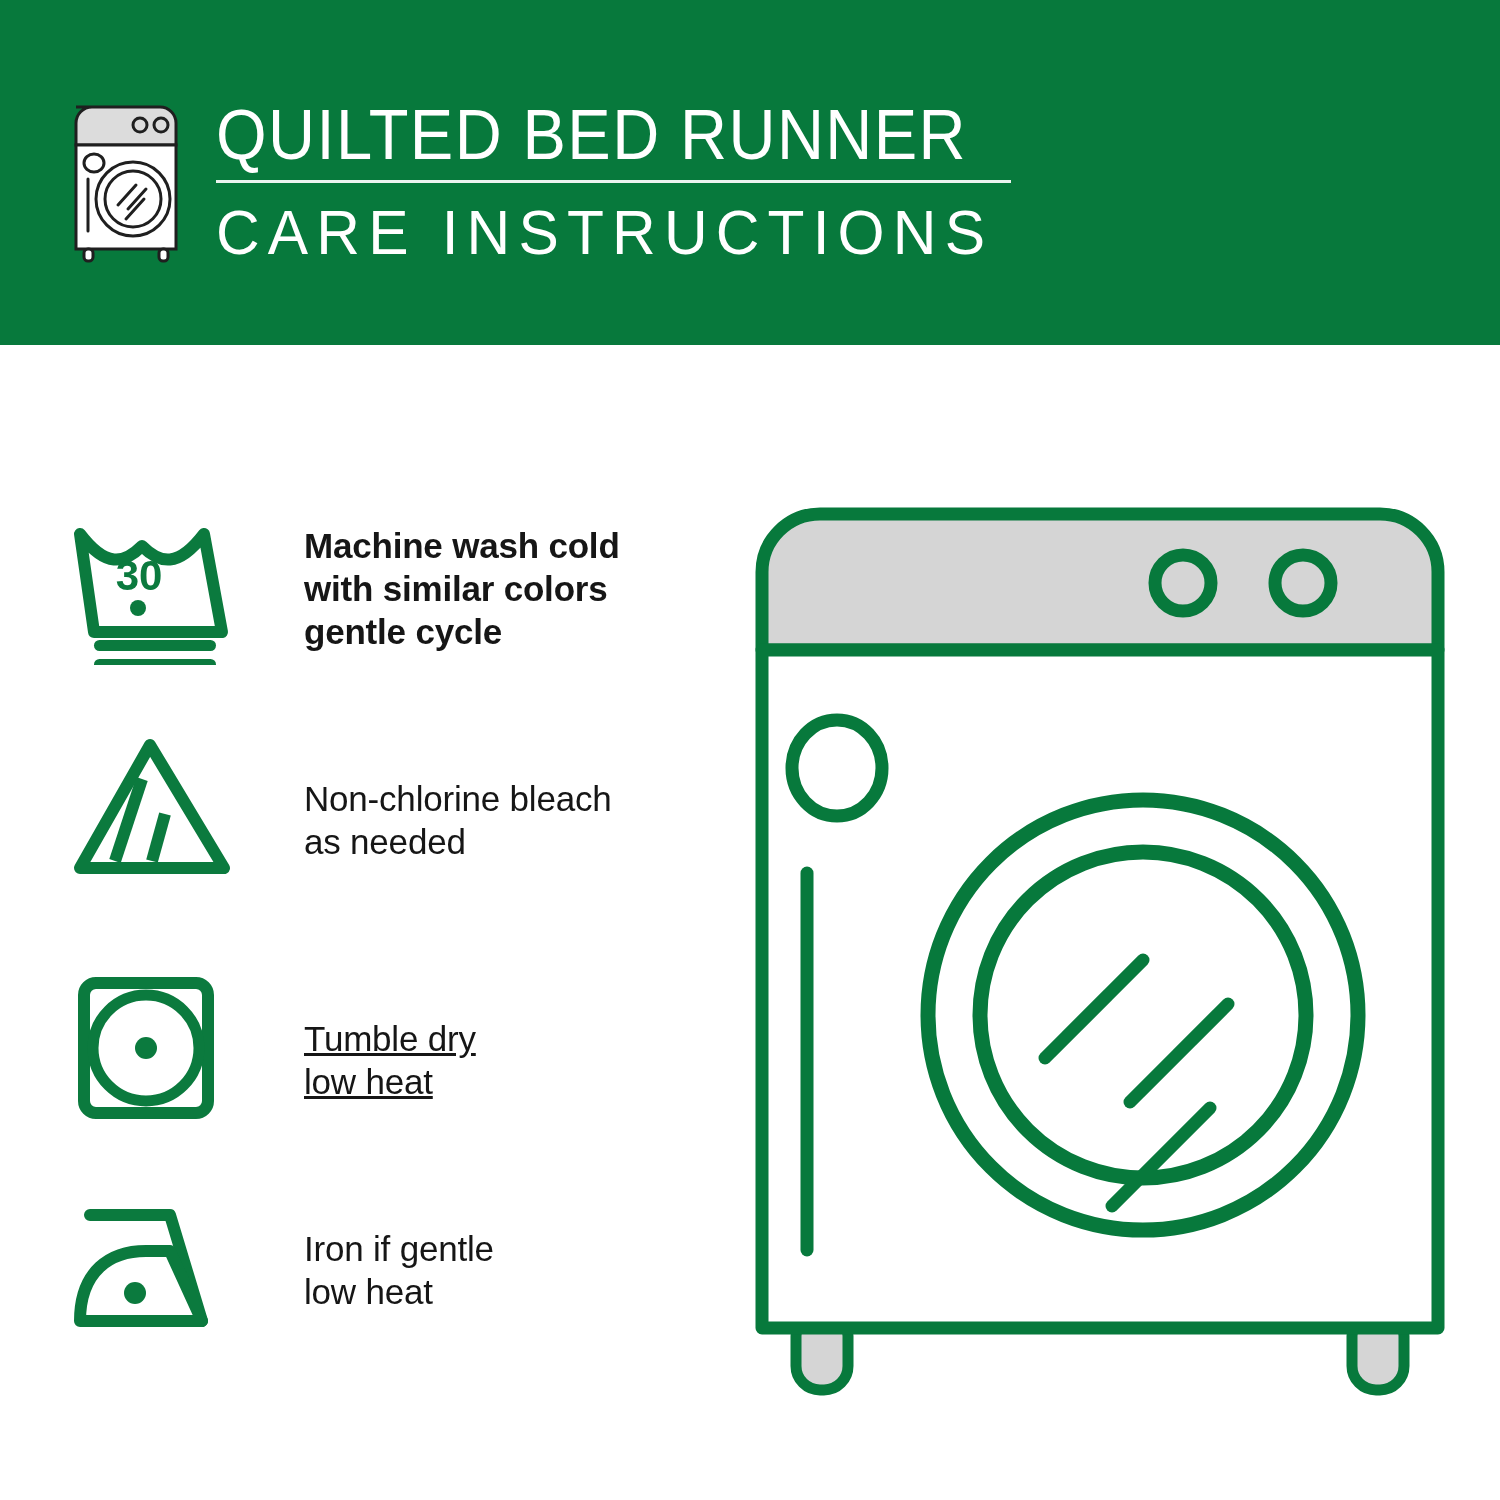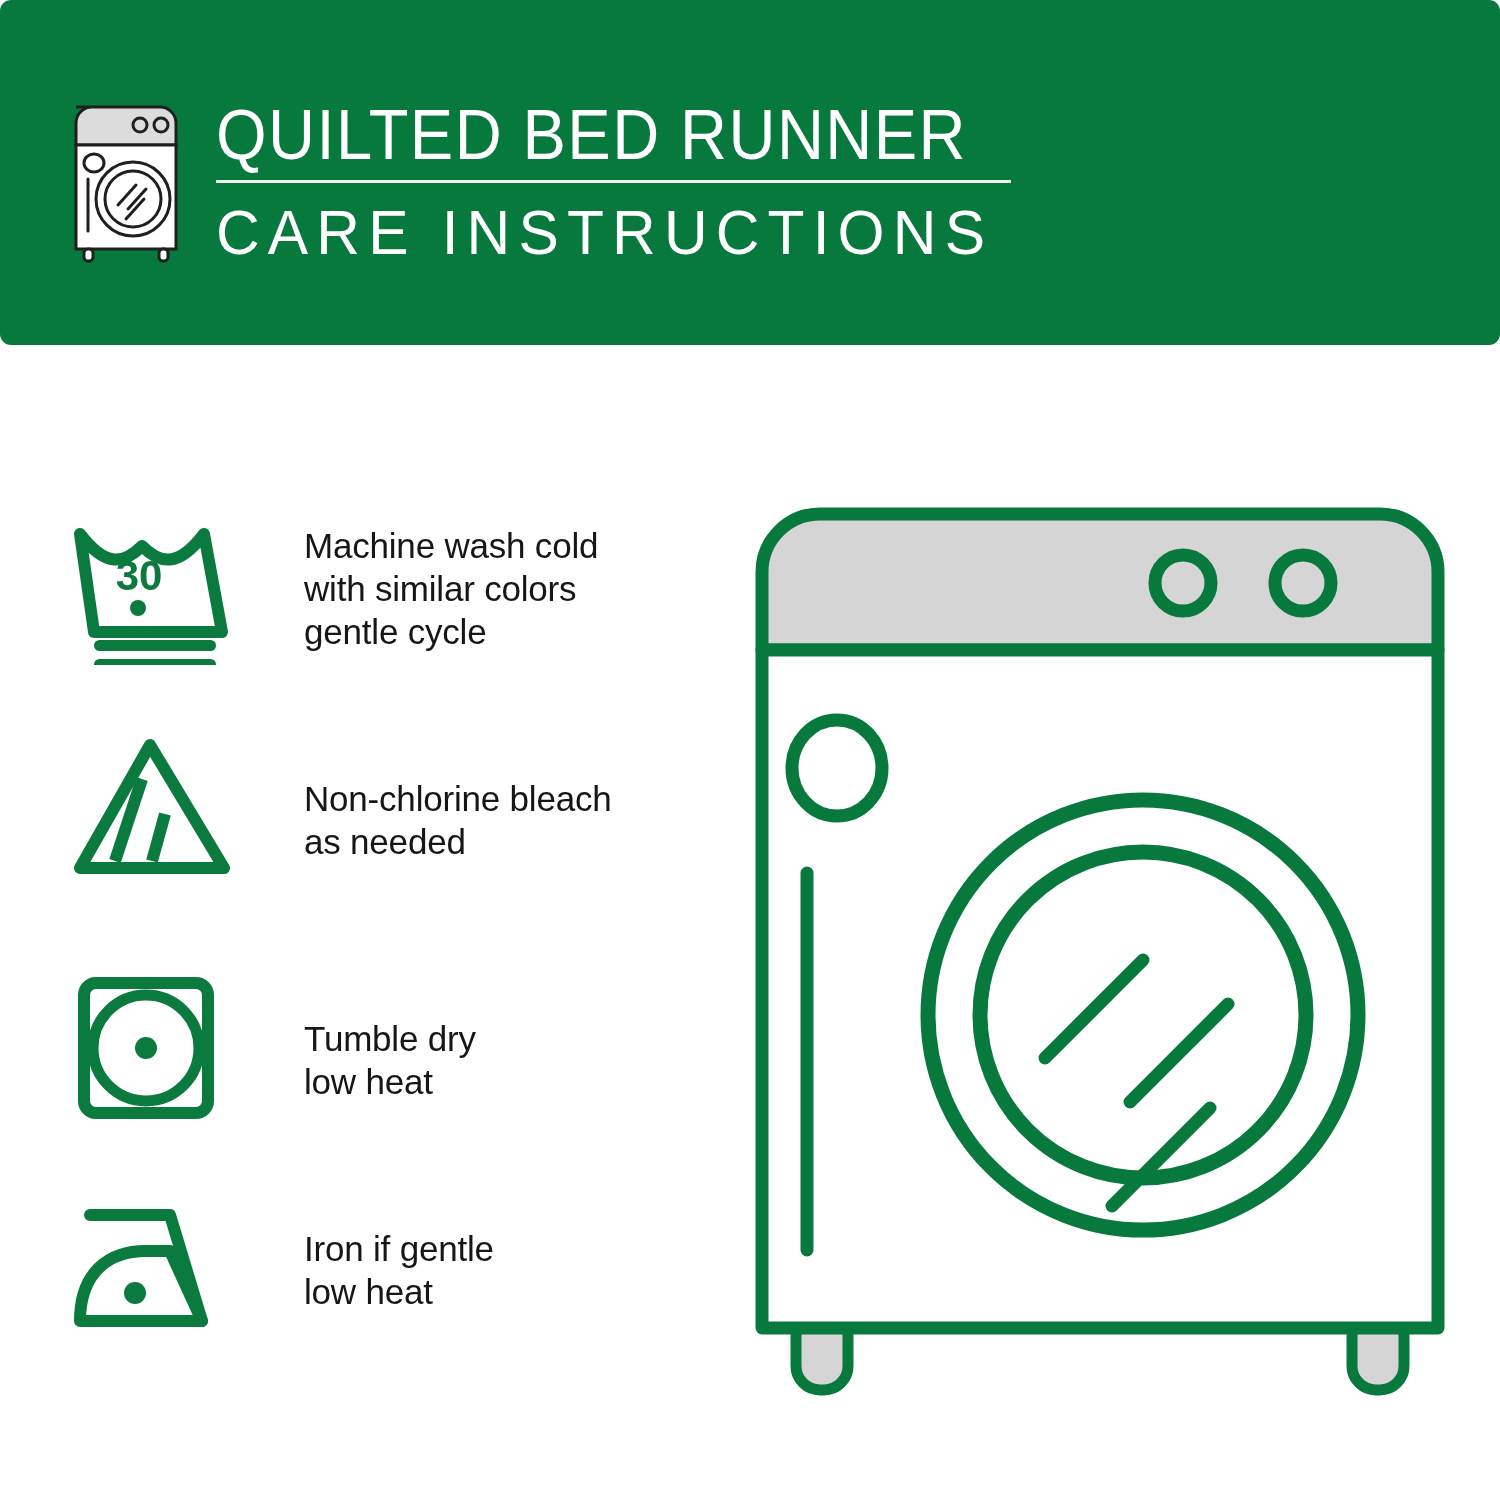--- a/index.html
+++ b/index.html
@@ -18,21 +18,20 @@
     overflow: hidden;
   }
 
   
   #header {
     position: absolute;
     left: 0; top: 0;
     width: 1500px;
     height: 345px;
     background: #07793c;
-    border-radius: 11px;
   }
   #header-logo {
     position: absolute;
     left: 62px;
     top: 103px;
     width: 130px;
     height: 160px;
   }
   #header-text {
     position: absolute;
@@ -100,23 +99,23 @@
     line-height: 43px;
     font-weight: 400;
     white-space: pre-line;
     letter-spacing: -0.2px;
   }
   #row-wash   { top: 175px; }
   #row-bleach { top: 390px; justify-content: flex-end; }
   #row-dry    { top: 630px; }
   #row-iron   { top: 848px; }
 
-  #row-wash .care-text   { margin-top: 4px; }
+  #row-wash .care-text   { margin-top: 4px; font-weight: bold; }
   #row-bleach .care-text { margin-top: 42px; }
-  #row-dry .care-text    { margin-top: 42px; }
+  #row-dry .care-text    { margin-top: 42px; text-decoration: underline; }
   #row-iron .care-text   { margin-top: 34px; }
 
   
   #machine {
     position: absolute;
     left: 740px;
     top: 490px;
     width: 720px;
     height: 930px;
   }

